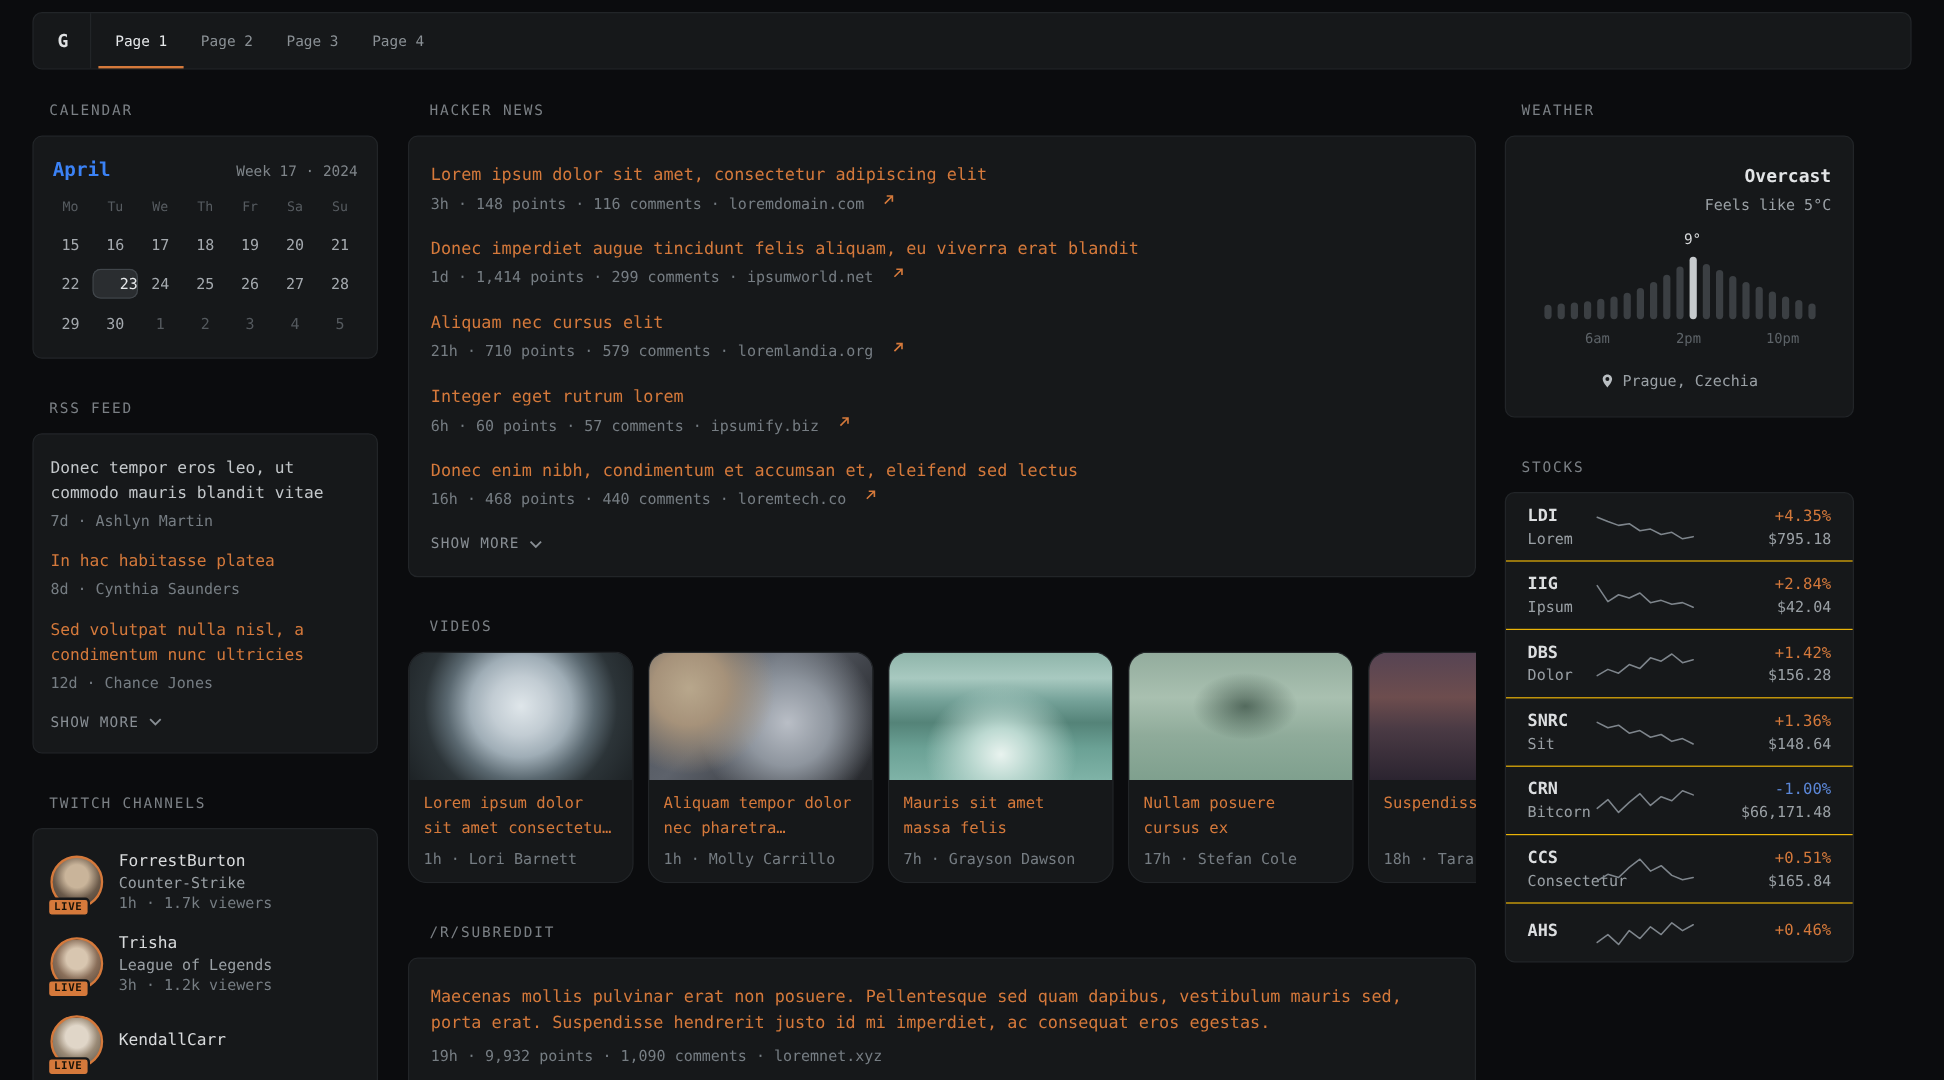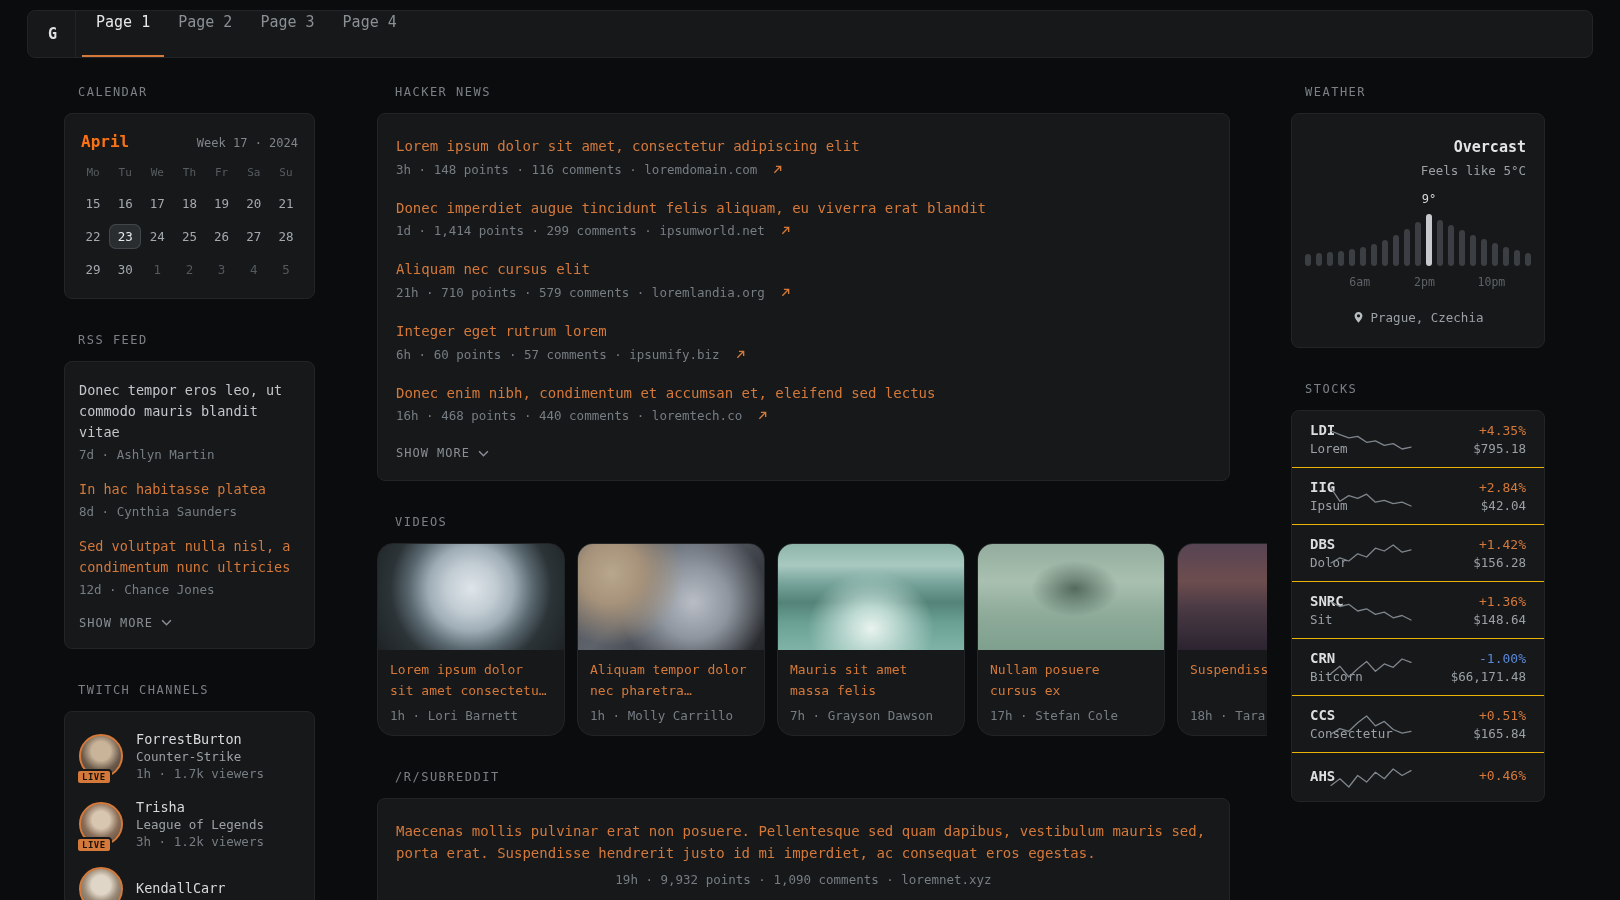--- a/index.html
+++ b/index.html
@@ -13,51 +13,51 @@
     width:1620px;height:900px;overflow:hidden;background:var(--bg);
     font-family:"DejaVu Sans Mono",monospace;font-size:13px;color:var(--text);
   }
   .page{padding:10px 27px 0;}
   
   .topbar{height:48px;background:var(--card);border:1px solid var(--border);border-radius:8px;
     display:flex;align-items:stretch;padding:0 0 0 20px;margin-bottom:27px;width:1566px;}
   .logo{align-self:center;font-weight:bold;font-size:15px;color:#dfe1e3;}
   .tb-divider{width:1px;background:var(--border);margin:0 6px 0 18px;}
   .tabs{display:flex;align-items:stretch;}
-  .tab{display:flex;padding:0 14px;color:#8a9095;cursor:pointer;
-    border-bottom:2px solid transparent;border-top:2px solid transparent;font-size:15px;}
+  .tab{display:flex;align-items:center;padding:0 14px;color:#8a9095;cursor:pointer;
+    border-bottom:2px solid transparent;border-top:2px solid transparent;font-size:12px;}
   .tab.active{color:#e6e8ea;border-bottom-color:var(--accent);}
   
   .cols{display:flex;align-items:flex-start;}
   .col-left{width:288px;margin-right:25px;flex:none;}
   .col-mid{width:890px;margin-right:24px;flex:none;}
   .col-right{width:291px;flex:none;}
-  .section{margin-bottom:34px;margin-left:37px;}
+  .section{margin-bottom:34px;}
   .section-title{margin:0 0 14px 14px;font-size:12px;font-weight:normal;letter-spacing:1.5px;color:#7b8085;}
   .col-mid .section-title{margin-left:18px;}
   .card{background:var(--card);border:1px solid var(--border);border-radius:8px;}
   
   .cal-head{display:flex;justify-content:space-between;align-items:baseline;padding:18px 16px 12px;}
-  .cal-month{font-size:16px;font-weight:bold;color:#f97316;}
+  .cal-month{font-size:16px;font-weight:bold;color:#3b82f6;}
   .cal-week{font-size:12px;color:#7f858a;}
   .cal-grid{display:grid;grid-template-columns:repeat(7,1fr);row-gap:8px;padding:0 12px;text-align:center;}
   .cal-grid.days{padding-bottom:16px;margin-top:8px;}
   .cal-wday{font-size:11px;color:#575c61;line-height:20px;}
   .cal-day{font-size:12.5px;color:#a4a9ae;line-height:25px;}
   .cal-day.dim{color:#54595e;}
-  .cal-day.sel{background:#2a2d30;border-radius:7px;color:#e6e8ea;box-shadow:inset 0 0 0 1px #41464b;}
+  .cal-day.sel{background:#2a2d30;border-radius:7px;color:#e6e8ea;box-shadow:inset 0 0 0 1px #41464b;text-align:right;}
   
   .pad-card{padding:18px 14px 14px;}
   .hn-card{padding:22px 18px 16px;}
   .feed-item{margin-bottom:17px;}
   .hn-card .feed-item{margin-bottom:21px;}
   .feed-title{display:block;color:var(--accent);font-size:13.5px;line-height:1.55;cursor:pointer;text-decoration:none;}
   .hn-card .feed-title,.sub-card .feed-title{font-size:14px;}
   .feed-title.muted{color:#c3c7ca;}
-  .feed-meta{margin-top:4px;font-size:12.5px;color:var(--meta);display:flex;align-items:center;gap:16px;}
+  .feed-meta{margin-top:4px;font-size:12.5px;color:var(--meta);display:flex;gap:16px;}
   .ext{width:9px;height:9px;color:var(--accent);flex:none;}
   .ext path{stroke:currentColor;stroke-width:1.2;fill:none;}
   .show-more{display:flex;align-items:center;gap:8px;background:none;border:none;padding:2px 0 4px;margin-top:2px;
     font-family:inherit;font-size:12px;letter-spacing:1px;color:#888e94;cursor:pointer;}
   .chev{width:11px;height:7px;}
   .chev path{stroke:#888e94;stroke-width:1.4;fill:none;}
   
   .tw-card{padding:10px 0;}
   .tw-row{display:flex;align-items:center;gap:13px;padding:9px 14px;cursor:pointer;}
   .avatar-wrap{position:relative;flex:none;}

